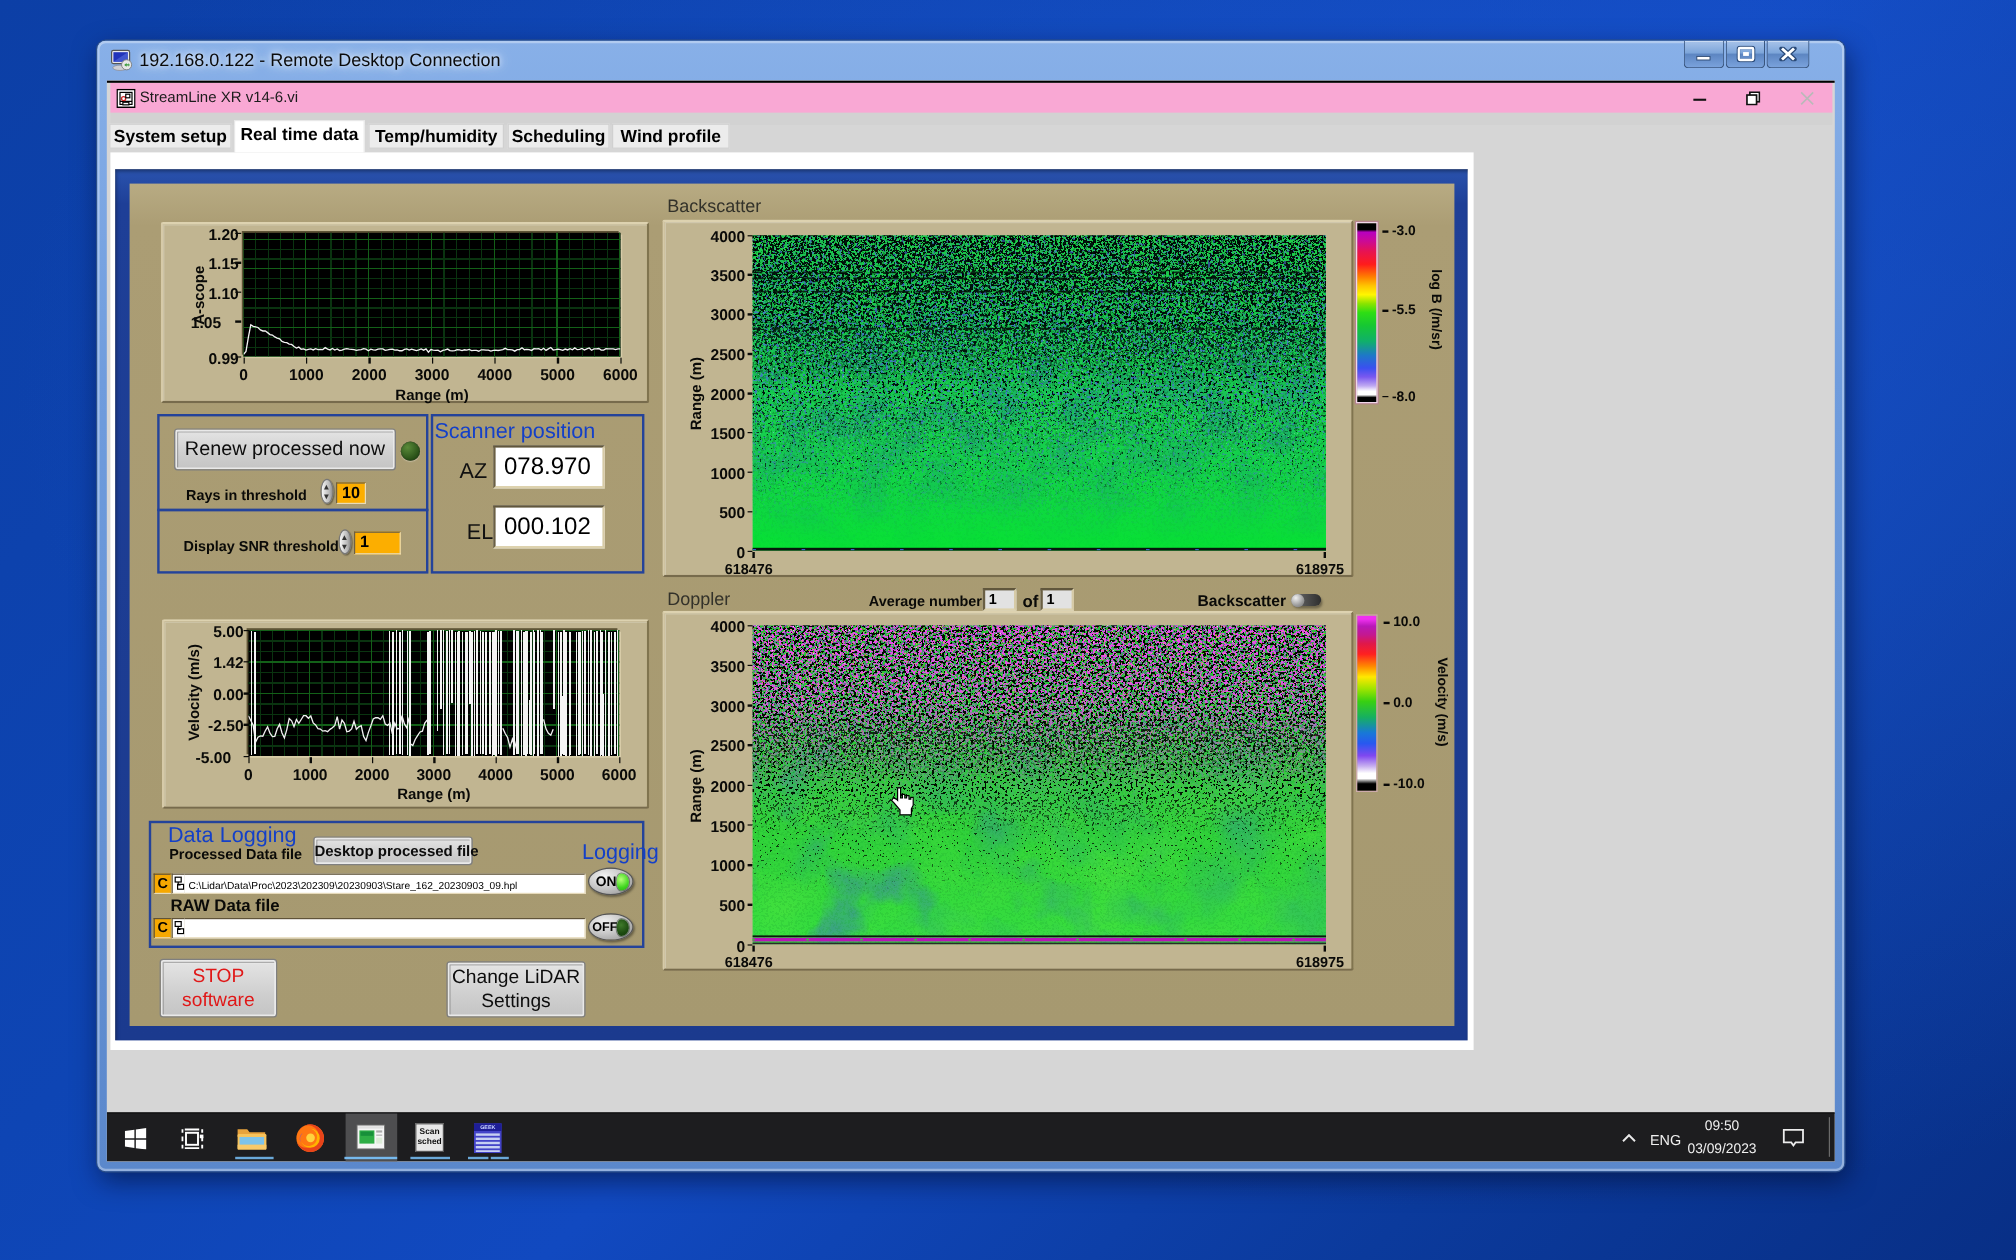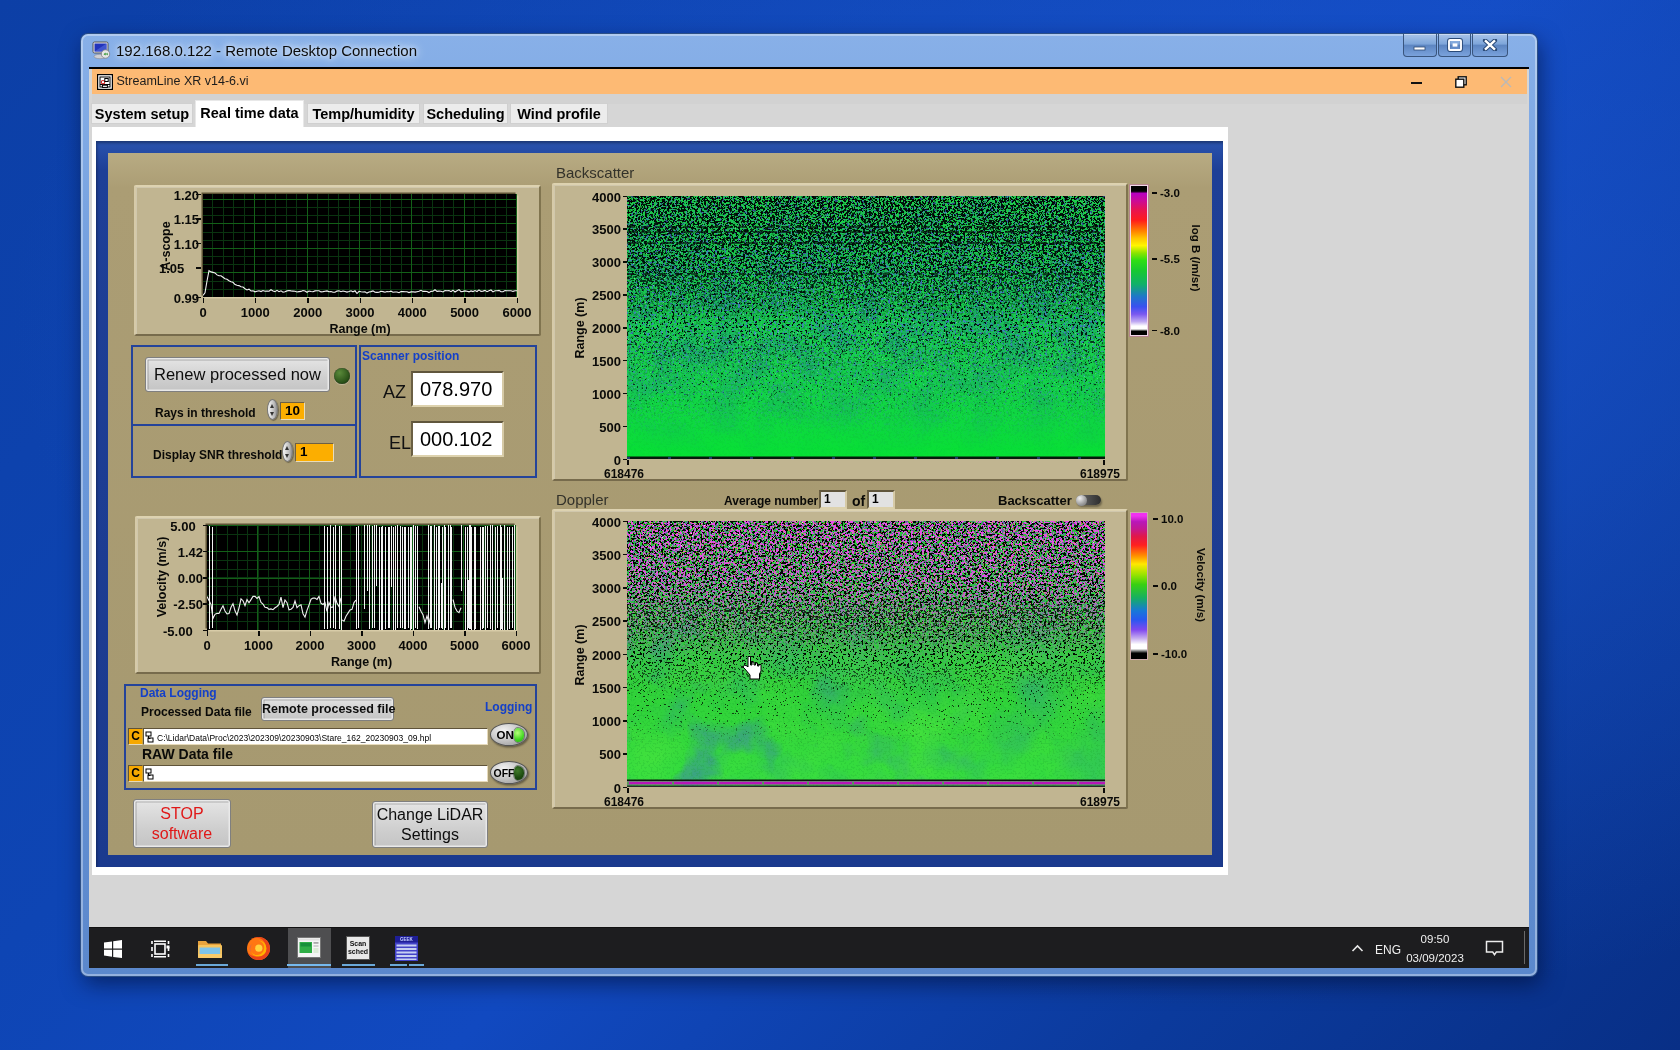--- a/index.html
+++ b/index.html
@@ -14,40 +14,40 @@
  box-shadow:0 0 0 1px #2c4f86, 0 0 0 2px rgba(255,255,255,.35) inset, 3px 8px 22px rgba(0,10,40,.55);}
 #rdptitle{position:absolute;left:0;top:0;width:100%;height:33px;color:#0b0b0b;font-size:15px;}
 #rdptitle .txt{position:absolute;left:35px;top:8px;text-shadow:0 0 8px #dce8f8,0 0 4px #dce8f8,0 0 12px #cfe0f5;}
 .capbtn{position:absolute;top:0;height:23px;border:1px solid #39557e;border-top:none;
  background:linear-gradient(180deg,#a9c4ea 0%,#7fa0d8 45%,#5d86c2 50%,#7aa2dc 100%);
  background:linear-gradient(180deg,#a9c4ea 0%,#7ea6da 45%,#5d86c2 52%,#7aa2dc 100%);
  border-radius:0 0 4px 4px; box-shadow:0 1px 0 rgba(255,255,255,.4) inset;}
 .capbtn svg{position:absolute;left:50%;top:50%;transform:translate(-50%,-50%)}
 
 #session{position:absolute;left:8px;top:33px;width:1440px;height:901px;background:#d6d6d6;overflow:hidden}
-#vititle{position:absolute;left:2.5px;top:1.5px;width:1435px;height:25px;background:#fdba74;color:#1c1c1c;font-size:12.5px}
+#vititle{position:absolute;left:2.5px;top:1.5px;width:1435px;height:25px;background:#f9a8d4;color:#1c1c1c;font-size:12.5px}
 #vititle .t{position:absolute;left:25px;top:5px}
 #tabstrip{position:absolute;left:2.5px;top:26.5px;width:1435px;height:10px;background:#d2d2d2}
 .tab{position:absolute;top:36px;height:21px;background:#ececec;border:1px solid #d0d0d0;color:#000;
  font-weight:bold;font-size:14.5px;text-align:center;line-height:20px}
 .tab.sel{top:33px;height:27px;background:#fff;border:1px solid #e8e8e8;border-bottom:none;z-index:5}
 #page{position:absolute;left:2.5px;top:60px;width:1136px;height:748px;background:#fff}
 #navy{position:absolute;left:7px;top:74px;width:1127px;height:726px;
  background:linear-gradient(180deg,#2a53ae 0%,#1e3f97 4%,#1b3a8e 100%);
  box-shadow:1px 2px 3px rgba(0,0,0,.35) inset;}
 #tan{position:absolute;left:19px;top:86px;width:1104px;height:702px;
  background:linear-gradient(180deg,#b8ab83 0%,#ab9d74 5%,#a69970 100%);}
 
 .rpanel{position:absolute;background:#c1b591;
  border-top:2px solid #ddd2b0;border-left:2px solid #d6caa8;
  border-bottom:2px solid #776b4c;border-right:2px solid #80744f;border-radius:2px;
  box-shadow:1px 1px 0 rgba(255,255,255,.25) inset}
 .plot{position:absolute;background:#000;box-shadow:-1.5px -1.5px 0 #5e5436, 1.5px 1.5px 0 #d8cca8}
 .bluebox{position:absolute;border:2px solid #24439a}
-.blab{color:#1440c8;font-weight:bold;font-size:12px;position:absolute}
+.blab{color:#1440c8;font-weight:normal;font-size:18px;position:absolute}
 .klab{color:#0a0a08;font-weight:bold;font-size:14px;position:absolute}
 .btn3d{position:absolute;background:linear-gradient(180deg,#f5f5f5 0%,#e2e2e2 8%,#cfcfcf 60%,#c4c4c4 100%);
  border:1px solid #7f7f7f;border-radius:3px;
  box-shadow:0 0 0 1.5px #e9e9e9 inset, 1px 1px 0 1.5px rgba(120,120,120,.55) inset;
  text-align:center;color:#0d0d0d}
 .amber{position:absolute;background:#fcae00;color:#000;font-weight:bold;font-size:13.5px;
  border-top:1.5px solid #6d6044;border-left:1.5px solid #6d6044;border-bottom:1.5px solid #e8dcba;border-right:1.5px solid #e8dcba;
  padding-left:4px;line-height:15px}
 .sunk{position:absolute;background:#fff;
  border-top:2px solid #60563c;border-left:2px solid #6a5f43;border-bottom:2px solid #ddd2ae;border-right:2px solid #d6caa6}
@@ -271,21 +271,21 @@
                 <line x1="294.5" y1="2" x2="294.5" y2="104"></line>
                 <line x1="295.5" y1="53" x2="295.5" y2="105"></line>
                 <line x1="297.5" y1="0" x2="297.5" y2="105"></line>
                 <line x1="300.5" y1="2" x2="300.5" y2="105"></line>
                 <line x1="302.5" y1="2" x2="302.5" y2="104"></line>
                 <line x1="305.5" y1="2" x2="305.5" y2="103"></line>
                 <line x1="307.5" y1="0" x2="307.5" y2="105"></line>
               </g>
             </svg>
           </div>
-<div class="axlab" style="left:55px;top:365.5px;width:40px;text-align:center">5.00</div>
+<div class="axlab" style="left:55px;top:365.5px;width:40px;text-align:right">5.00</div>
 <div class="tick" style="left:95px;top:371.5px;width:4.5px;height:1.5px"></div>
 <div class="axlab" style="left:55px;top:391.8px;width:40px;text-align:right">1.42</div>
 <div class="tick" style="left:95px;top:397.8px;width:4.5px;height:1.5px"></div>
 <div class="axlab" style="left:55px;top:418.0px;width:40px;text-align:right">0.00</div>
 <div class="tick" style="left:95px;top:424.0px;width:4.5px;height:1.5px"></div>
 <div class="axlab" style="left:55px;top:444.2px;width:40px;text-align:right">-2.50</div>
 <div class="tick" style="left:95px;top:450.2px;width:4.5px;height:1.5px"></div>
 <div class="axlab" style="left:55px;top:470.5px;width:40px;text-align:left">-5.00</div>
 <div class="tick" style="left:95px;top:476.5px;width:4.5px;height:1.5px"></div>
 <div class="axlab" style="left:79.0px;top:485px;width:40px;text-align:center">0</div>
@@ -300,21 +300,21 @@
 <div class="tick" style="left:304.5px;top:478px;width:1.5px;height:5px"></div>
 <div class="axlab" style="left:336.5px;top:485px;width:40px;text-align:center">5000</div>
 <div class="tick" style="left:356.0px;top:478px;width:1.5px;height:5px"></div>
 <div class="axlab" style="left:388.0px;top:485px;width:40px;text-align:center">6000</div>
 <div class="tick" style="left:407.5px;top:478px;width:1.5px;height:5px"></div>
 <div class="axlab" style="left:99px;top:502px;width:309px;text-align:center;font-size:12.5px">Range (m)</div>
 <div class="axlab" style="left:-1px;top:417px;transform:rotate(-90deg);width:110px;text-align:center;font-size:12.5px">Velocity (m/s)</div>
 <div class="bluebox" style="left:16px;top:531px;width:413px;height:106px"></div>
 <div class="blab" style="left:32px;top:533px">Data Logging</div>
 <div class="klab" style="left:33px;top:552px;font-size:12px">Processed Data file</div>
-<div class="btn3d" style="left:153px;top:544px;width:133px;height:24px;font-size:12.5px;font-weight:bold;line-height:22px;white-space:nowrap">Remote processed file</div>
+<div class="btn3d" style="left:153px;top:544px;width:133px;height:24px;font-size:12.5px;font-weight:bold;line-height:22px;white-space:nowrap">Desktop processed file</div>
 <div class="blab" style="left:377px;top:547px">Logging</div>
 <div class="cbox" style="left:20px;top:575px;height:17px;line-height:14px">C</div>
 <div class="fldico" style="left:35px;top:575px;height:17px"><svg width="9" height="12" viewBox="0 0 9 12" style="margin:1px 0 0 1px">
               <rect x="1" y="1" width="5" height="4" fill="none" stroke="#000"></rect>
               <rect x="3" y="7" width="5" height="4" fill="none" stroke="#000"></rect>
               <path d="M3.5,5 v2.5 h2" fill="none" stroke="#000"></path>
             </svg></div>
 <div class="wfield" style="left:46px;top:575px;width:334px;height:17px;padding:3.5px 0 0 3px;font-size:8.5px">C:\Lidar\Data\Proc\2023\202309\20230903\Stare_162_20230903_09.hpl</div>
 <div class="pill" style="left:382px;top:570px">
             <span style="position:absolute;left:5.5px;top:4.5px;font-size:11.5px">ON</span>

